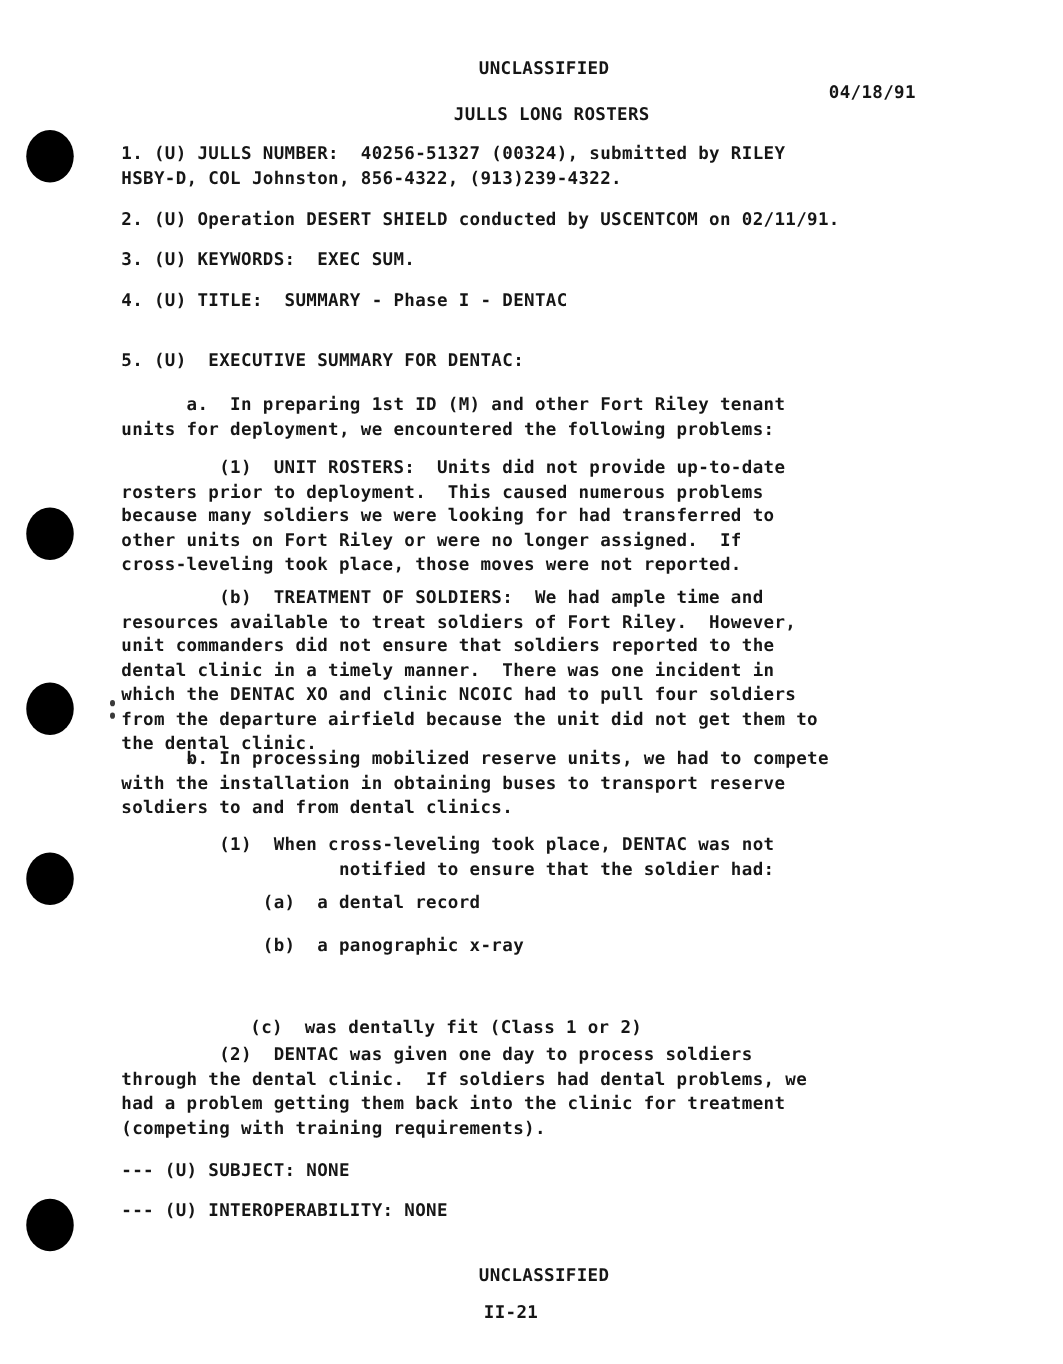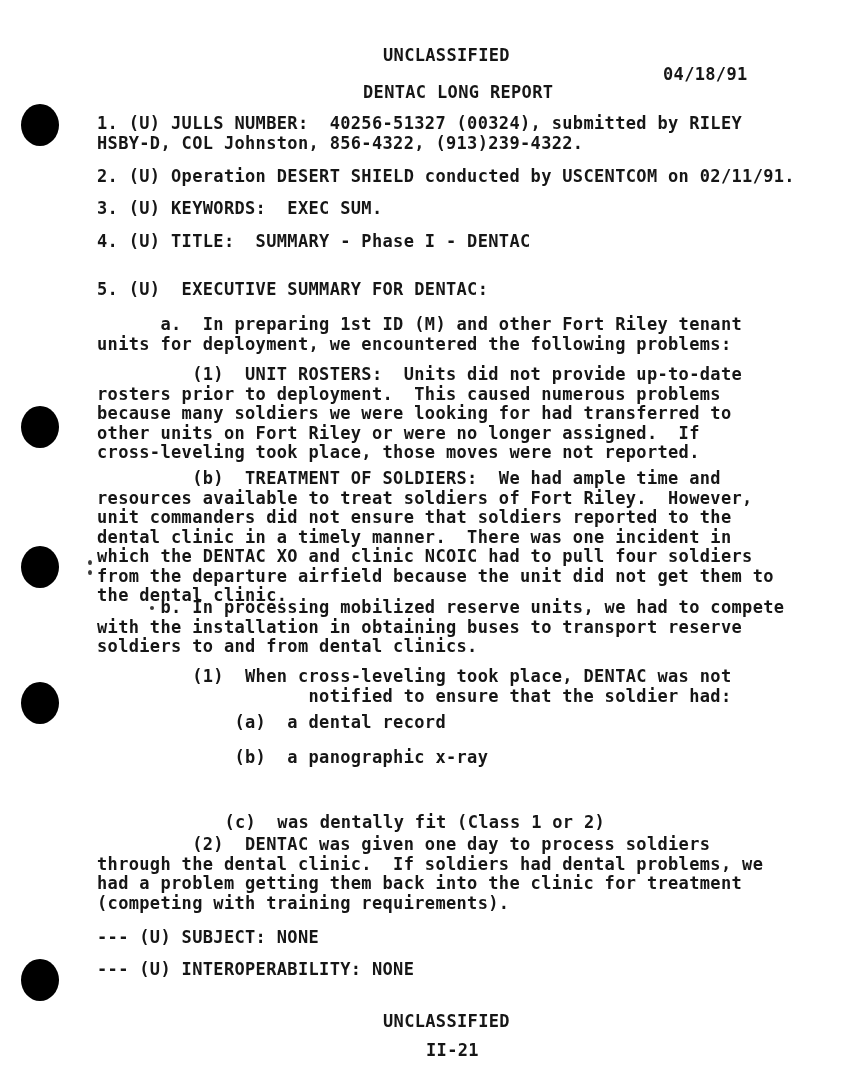--- a/index.html
+++ b/index.html
@@ -3,21 +3,21 @@
 <meta charset="utf-8">
 <style>
   html, body { margin: 0; padding: 0; background: #ffffff; }
   .page {
     position: relative;
     width: 850px;
     height: 1091px;
     background: #ffffff;
     overflow: hidden;
     font-family: "DejaVu Sans Mono", "Liberation Mono", monospace;
-    font-size: 17px;
+    font-size: 14px;
     font-weight: bold;
     line-height: 19.5px;
     color: #161616;
   }
   .txt {
     position: absolute;
     margin: 0;
     white-space: pre;
     font: inherit;
     letter-spacing: 0.02em;
@@ -45,21 +45,21 @@
   <div class="hole" style="left:21px; top:546px;"></div>
   <div class="hole" style="left:21px; top:682px;"></div>
   <div class="hole" style="left:21px; top:959px;"></div>
 
   <div class="speck" style="left:88px; top:560px; width:4px; height:5px;"></div>
   <div class="speck" style="left:88px; top:570px; width:4px; height:5px;"></div>
   <div class="speck" style="left:150px; top:606px; width:4px; height:4px;"></div>
 
   <pre class="txt" style="left:383px; top:46px;">UNCLASSIFIED</pre>
   <pre class="txt" style="left:663px; top:65px;text-align:center;">04/18/91</pre>
-  <pre class="txt" style="left:363px; top:83px;">DENTAC LONG REPORT</pre>
+  <pre class="txt" style="left:363px; top:83px;">JULLS LONG ROSTERS</pre>
 
   <pre class="txt" style="left:97px; top:114px;">1. (U) JULLS NUMBER:  40256-51327 (00324), submitted by RILEY
 HSBY-D, COL Johnston, 856-4322, (913)239-4322.</pre>
   <pre class="txt" style="left:97px; top:167px;">2. (U) Operation DESERT SHIELD conducted by USCENTCOM on 02/11/91.</pre>
   <pre class="txt" style="left:97px; top:199px;">3. (U) KEYWORDS:  EXEC SUM.</pre>
   <pre class="txt" style="left:97px; top:232px;">4. (U) TITLE:  SUMMARY - Phase I - DENTAC</pre>
   <pre class="txt" style="left:97px; top:280px;">5. (U)  EXECUTIVE SUMMARY FOR DENTAC:</pre>
   <pre class="txt" style="left:97px; top:315px;">      a.  In preparing 1st ID (M) and other Fort Riley tenant
 units for deployment, we encountered the following problems:</pre>
   <pre class="txt" style="left:97px; top:365px;">         (1)  UNIT ROSTERS:  Units did not provide up-to-date
@@ -83,15 +83,15 @@
   <pre class="txt" style="left:97px; top:748px;">             (b)  a panographic x-ray</pre>
   <pre class="txt" style="left:87px; top:781px;margin-top:32px;">             (c)  was dentally fit (Class 1 or 2)</pre>
   <pre class="txt" style="left:97px; top:813px;margin-top:22px;">         (2)  DENTAC was given one day to process soldiers
 through the dental clinic.  If soldiers had dental problems, we
 had a problem getting them back into the clinic for treatment
 (competing with training requirements).</pre>
   <pre class="txt" style="left:97px; top:960px;">--- (U) INTEROPERABILITY: NONE</pre>
   <pre class="txt" style="left:97px; top:928px;">--- (U) SUBJECT: NONE</pre>
 
   <pre class="txt" style="left:383px; top:1012px;">UNCLASSIFIED</pre>
-  <pre class="txt" style="left:426px; top:1041px;">II-21</pre>
+  <pre class="txt" style="left:387px; top:1041px;">II-21</pre>
 
 </div>
 
 </body></html>

